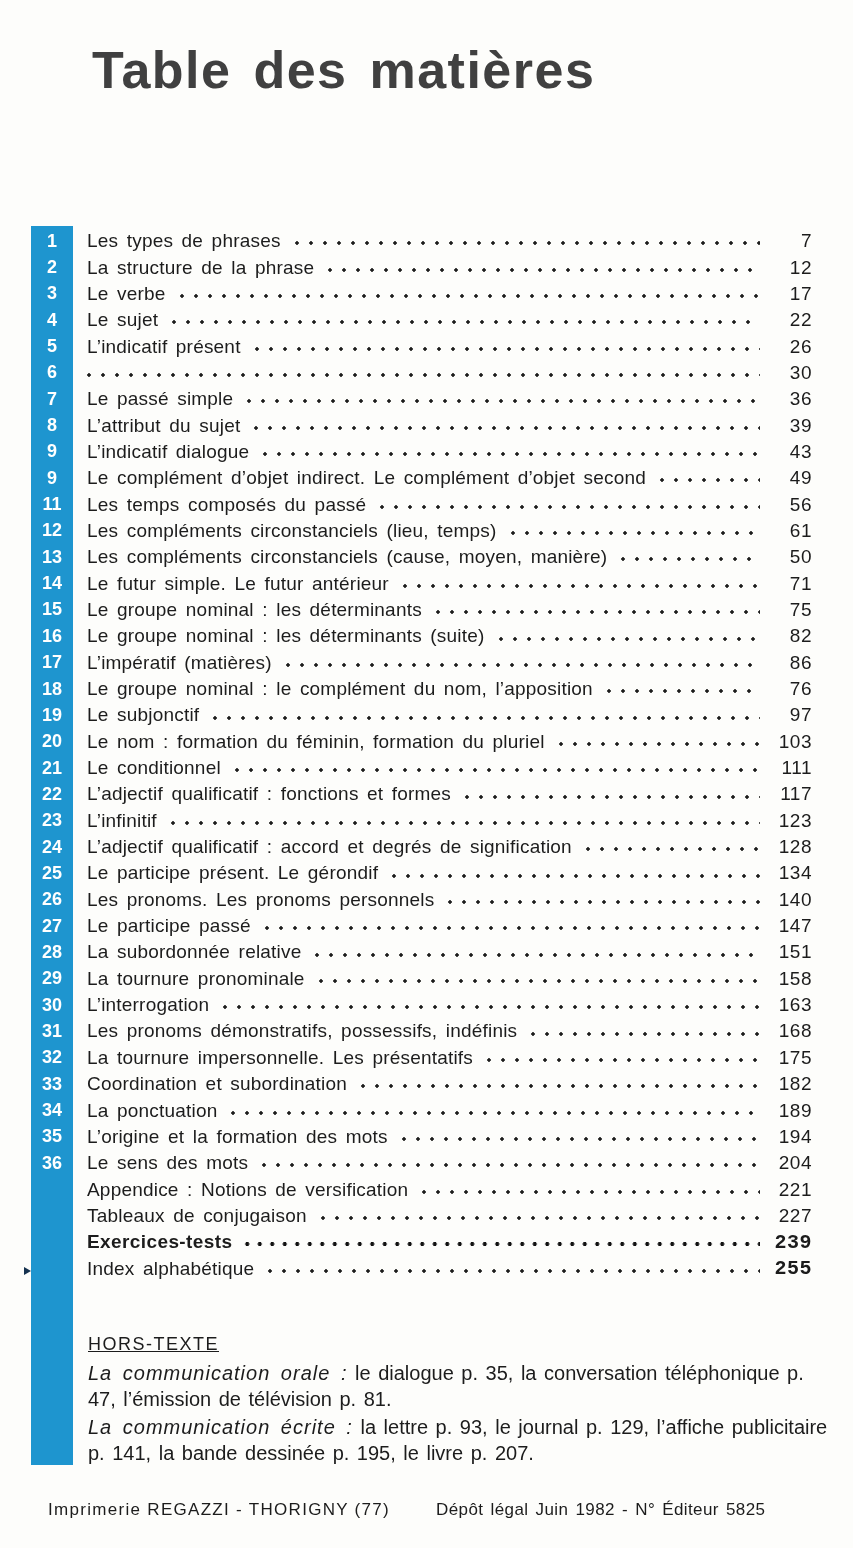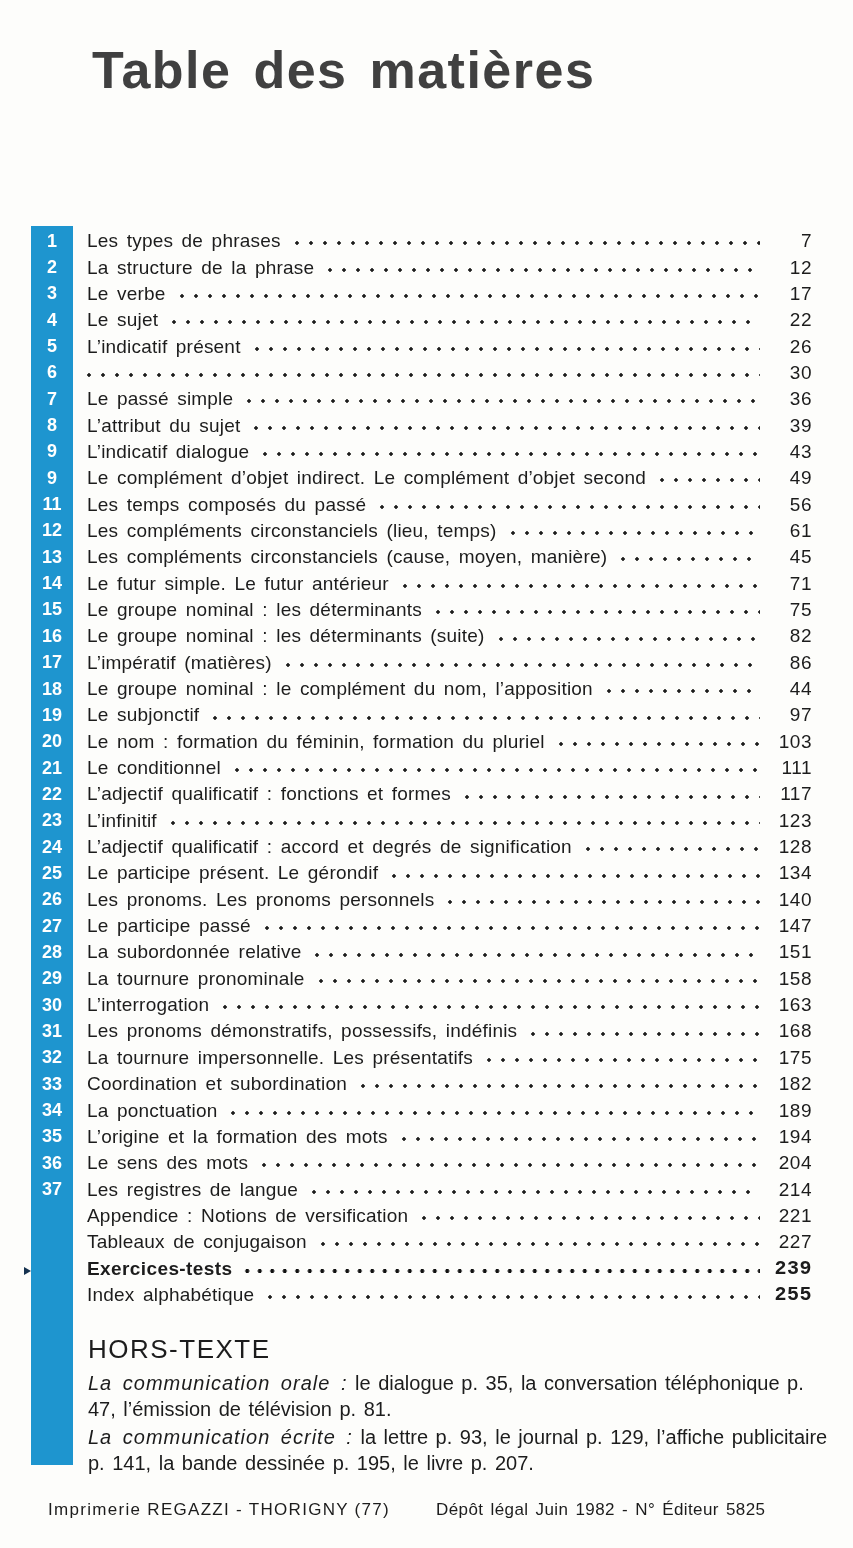--- a/index.html
+++ b/index.html
@@ -53,21 +53,21 @@
   .row.bold .dots{
     background-image:radial-gradient(circle,#111 1.8px,rgba(0,0,0,0) 2.2px);
     background-size:12.5px 10px;
   }
   .row.pbold .pageno, .row.bold .pageno{font-weight:700;font-size:20px;font-family:Liberation Mono, monospace;}
   
   .hors-texte{
     position:absolute;left:88px;top:1334px;width:742px;
   }
   .ht-heading{
-    margin:0 0 5px 0;font-size:26px;font-weight:400;letter-spacing:1.5px;
+    margin:0 0 5px 0;font-size:18px;font-weight:400;letter-spacing:1.5px;text-decoration:underline;
   }
   .ht-para{
     margin:0 0 2px 0;font-size:20px;line-height:26px;word-spacing:2px;
   }
   .ht-lead{font-style:italic;letter-spacing:1px;word-spacing:4px;}
   
   .imprint{
     position:absolute;left:48px;top:1500px;width:760px;
     display:flex;align-items:center;font-size:17px;
   }
@@ -163,21 +163,21 @@
     <span class="num">12</span>
     <span class="title">Les compléments circonstanciels (lieu, temps)</span>
     <span class="dots"></span>
     <span class="pageno">61</span>
   </div>
 
   <div class="row">
     <span class="num">13</span>
     <span class="title">Les compléments circonstanciels (cause, moyen, manière)</span>
     <span class="dots"></span>
-    <span class="pageno">45</span>
+    <span class="pageno">50</span>
   </div>
 
   <div class="row">
     <span class="num">14</span>
     <span class="title">Le futur simple. Le futur antérieur</span>
     <span class="dots"></span>
     <span class="pageno">71</span>
   </div>
 
   <div class="row">
@@ -198,21 +198,21 @@
     <span class="num">17</span>
     <span class="title">L’impératif (matières)</span>
     <span class="dots"></span>
     <span class="pageno">86</span>
   </div>
 
   <div class="row">
     <span class="num">18</span>
     <span class="title">Le groupe nominal : le complément du nom, l’apposition</span>
     <span class="dots"></span>
-    <span class="pageno">44</span>
+    <span class="pageno">76</span>
   </div>
 
   <div class="row">
     <span class="num">19</span>
     <span class="title">Le subjonctif</span>
     <span class="dots"></span>
     <span class="pageno">97</span>
   </div>
 
   <div class="row">
@@ -327,26 +327,20 @@
     <span class="pageno">194</span>
   </div>
 
   <div class="row">
     <span class="num">36</span>
     <span class="title">Le sens des mots</span>
     <span class="dots"></span>
     <span class="pageno">204</span>
   </div>
 
-  <div class="row">
-    <span class="num">37</span>
-    <span class="title">Les registres de langue</span>
-    <span class="dots"></span>
-    <span class="pageno">214</span>
-  </div>
 
   <div class="row">
     <span class="num"></span>
     <span class="title">Appendice : Notions de versification</span>
     <span class="dots"></span>
     <span class="pageno">221</span>
   </div>
 
   <div class="row">
     <span class="num"></span>

